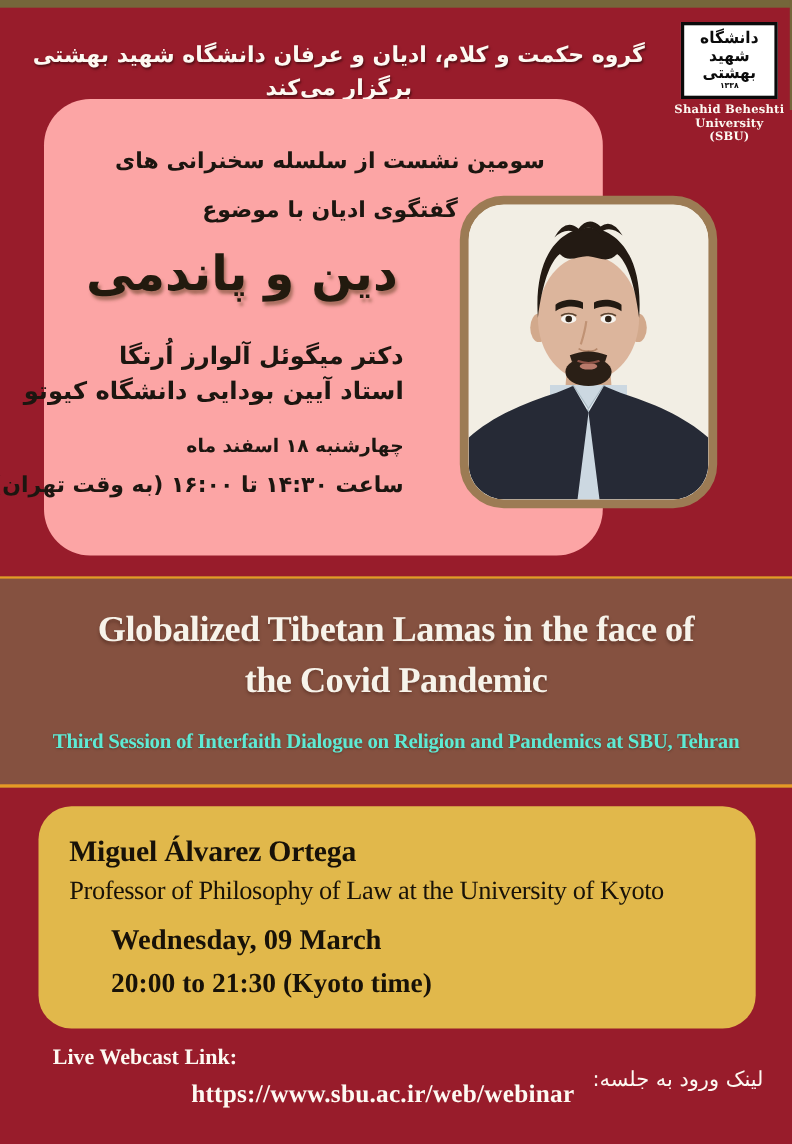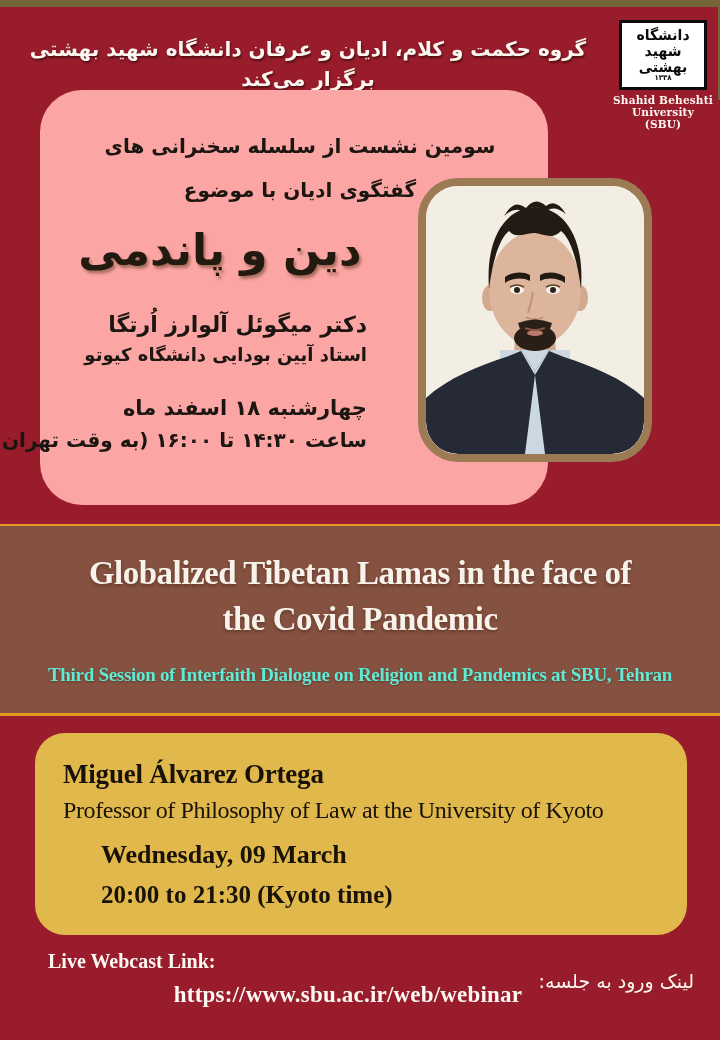--- a/index.html
+++ b/index.html
@@ -39,22 +39,22 @@
   }
   .fa{direction:rtl;font-family:"DejaVu Sans",sans-serif;color:#1c1610;white-space:nowrap;}
   .series-1{position:absolute;top:44px;left:50px;width:420px;text-align:center;font-size:20px;font-weight:bold;}
   .series-2{position:absolute;top:88px;left:50px;width:420px;text-align:center;font-size:20px;font-weight:bold;}
   .big-title{
     position:absolute;top:134px;left:0;width:360px;text-align:center;
     font-size:44px;font-weight:bold;color:#221a0e;
     text-shadow:2px 3px 3px rgba(70,45,10,.45);
   }
   .speaker-fa{position:absolute;top:222px;right:181px;font-size:22px;font-weight:bold;}
-  .speaker-role-fa{position:absolute;top:254px;right:181px;font-size:18px;font-weight:bold;}
-  .date-fa{position:absolute;top:306px;right:181px;font-size:21px;font-weight:bold;}
+  .speaker-role-fa{position:absolute;top:254px;right:181px;font-size:22px;font-weight:bold;}
+  .date-fa{position:absolute;top:306px;right:181px;font-size:17px;font-weight:bold;}
   .time-fa{position:absolute;top:338px;right:181px;font-size:20px;font-weight:bold;}
 
   
   .photo-frame{
     position:absolute;left:418px;top:178px;width:218px;height:268px;
     border:8px solid #9c7b54;border-radius:40px;background:#f2eee4;overflow:hidden;
   }
   .photo-frame svg{display:block;border-radius:32px;}
 
   

